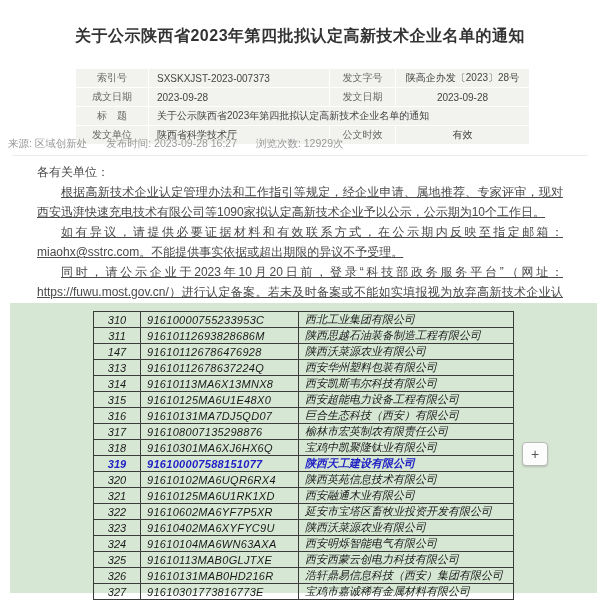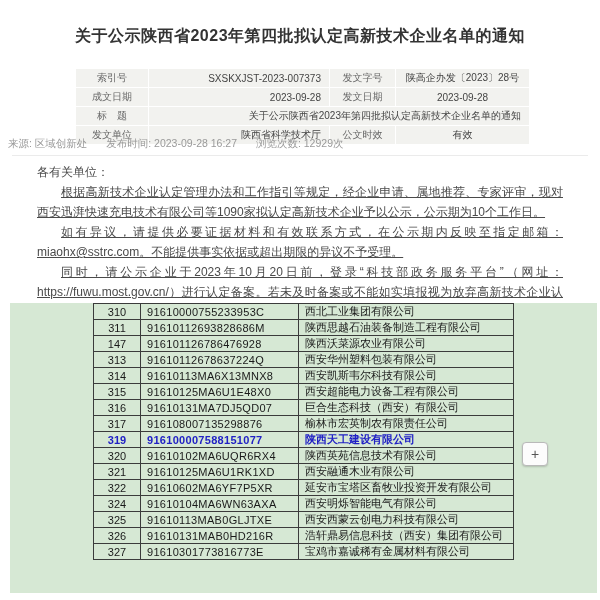--- a/index.html
+++ b/index.html
@@ -20,21 +20,21 @@
     font-size:16px;font-weight:700;color:#333;letter-spacing:.5px;
   }
   
   .meta-table{
     position:absolute;top:68px;left:75px;width:450px;
     border-collapse:separate;border-spacing:1px;background:#fff;
     font-size:10px;color:#555;table-layout:fixed;
   }
   .meta-table td{background:var(--meta-bg);height:18px;padding:1px 8px;vertical-align:middle;}
   .meta-table td.lbl{text-align:center;color:#666;width:70px;}
-  .meta-table td.val{color:#444;text-align:right;}
+  .meta-table td.val{color:#444;text-align:left;}
   .meta-table td.val.center{text-align:center;}
   .meta-table col.c1{width:72px}.meta-table col.c2{width:180px}
   .meta-table col.c3{width:65px}.meta-table col.c4{width:133px}
   
   .source-line{
     position:absolute;top:137px;left:0;right:0;
     font-size:10.5px;color:#9a9a9a;
   }
   .source-line span{margin:0 8px;}
   .page-divider{position:absolute;top:155px;left:12px;right:12px;border-bottom:1px solid #ebebeb;}
@@ -43,22 +43,22 @@
     position:absolute;top:162px;left:37px;right:37px;
     font-size:12px;line-height:20px;color:#4a4a4a;text-align:justify;
   }
   .body-text p.indent{text-indent:2em;text-decoration:underline;}
   
   .green-band{
     position:absolute;top:303px;left:10px;width:587px;height:290px;
     background:var(--band-green);
   }
   .company-table{
-    position:absolute;left:83px;top:0;border-collapse:collapse;
-    font-size:11px;color:#1a1a1a;table-layout:fixed;
+    position:absolute;left:83px;top:8px;border-collapse:collapse;
+    font-size:11px;color:#1a1a1a;table-layout:fixed;font-style:italic;
   }
   .company-table td{
     border:1px solid var(--tbl-border);height:16px;padding:0 6px;
     white-space:nowrap;overflow:hidden;vertical-align:middle;
   }
   .company-table td.no{width:47px;text-align:center;padding:0;}
   .company-table td.id{width:158px;letter-spacing:.3px;}
   .company-table td.name{width:215px;}
   .company-table tr.hl td{color:var(--hl-blue);font-weight:700;}
   
@@ -161,20 +161,25 @@
           <tr>
             <td class="no">316</td>
             <td class="id">91610131MA7DJ5QD07</td>
             <td class="name">巨合生态科技（西安）有限公司</td>
           </tr>
           <tr>
             <td class="no">317</td>
             <td class="id">916108007135298876</td>
             <td class="name">榆林市宏英制农有限责任公司</td>
           </tr>
+          <tr>
+            <td class="no">318</td>
+            <td class="id">91610301MA6XJ6HX6Q</td>
+            <td class="name">宝鸡中凯聚隆钛业有限公司</td>
+          </tr>
           <tr class="hl">
             <td class="no">319</td>
             <td class="id">916100007588151077</td>
             <td class="name">陕西天工建设有限公司</td>
           </tr>
           <tr>
             <td class="no">320</td>
             <td class="id">91610102MA6UQR6RX4</td>
             <td class="name">陕西英苑信息技术有限公司</td>
           </tr>
@@ -182,20 +187,25 @@
             <td class="no">321</td>
             <td class="id">91610125MA6U1RK1XD</td>
             <td class="name">西安融通木业有限公司</td>
           </tr>
           <tr>
             <td class="no">322</td>
             <td class="id">91610602MA6YF7P5XR</td>
             <td class="name">延安市宝塔区畜牧业投资开发有限公司</td>
           </tr>
           <tr>
+            <td class="no">323</td>
+            <td class="id">91610402MA6XYFYC9U</td>
+            <td class="name">陕西沃菜源农业有限公司</td>
+          </tr>
+          <tr>
             <td class="no">324</td>
             <td class="id">91610104MA6WN63AXA</td>
             <td class="name">西安明烁智能电气有限公司</td>
           </tr>
           <tr>
             <td class="no">325</td>
             <td class="id">91610113MAB0GLJTXE</td>
             <td class="name">西安西蒙云创电力科技有限公司</td>
           </tr>
           <tr>

